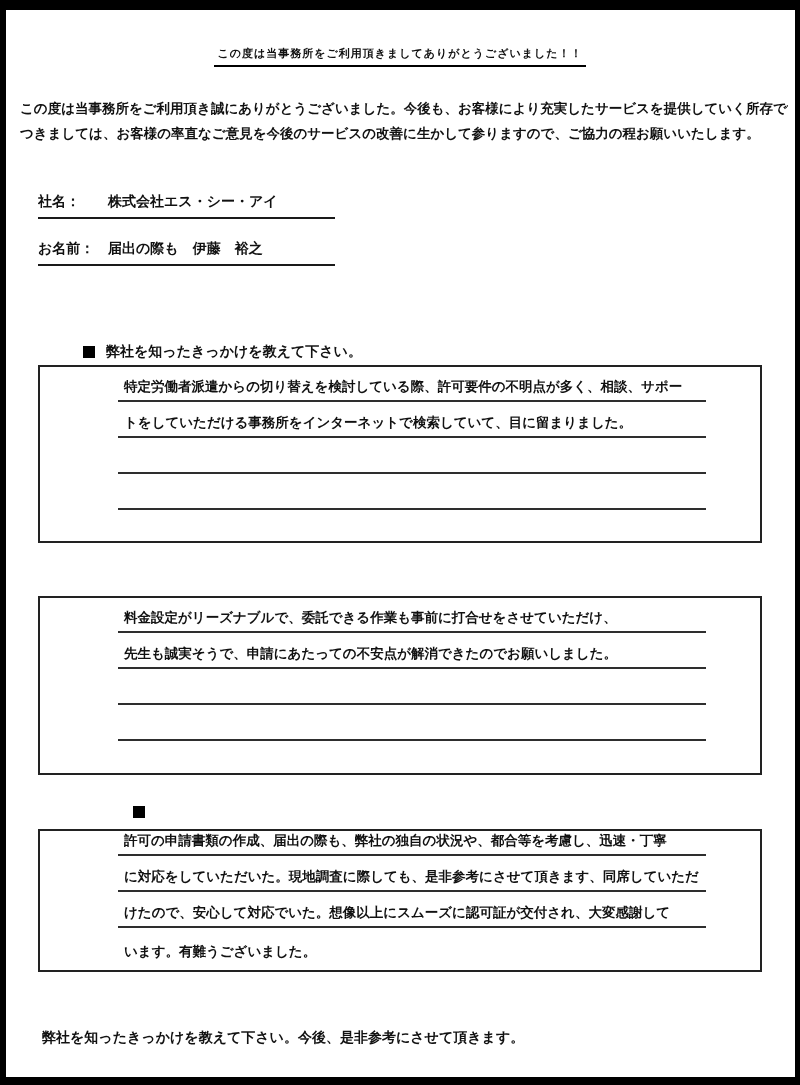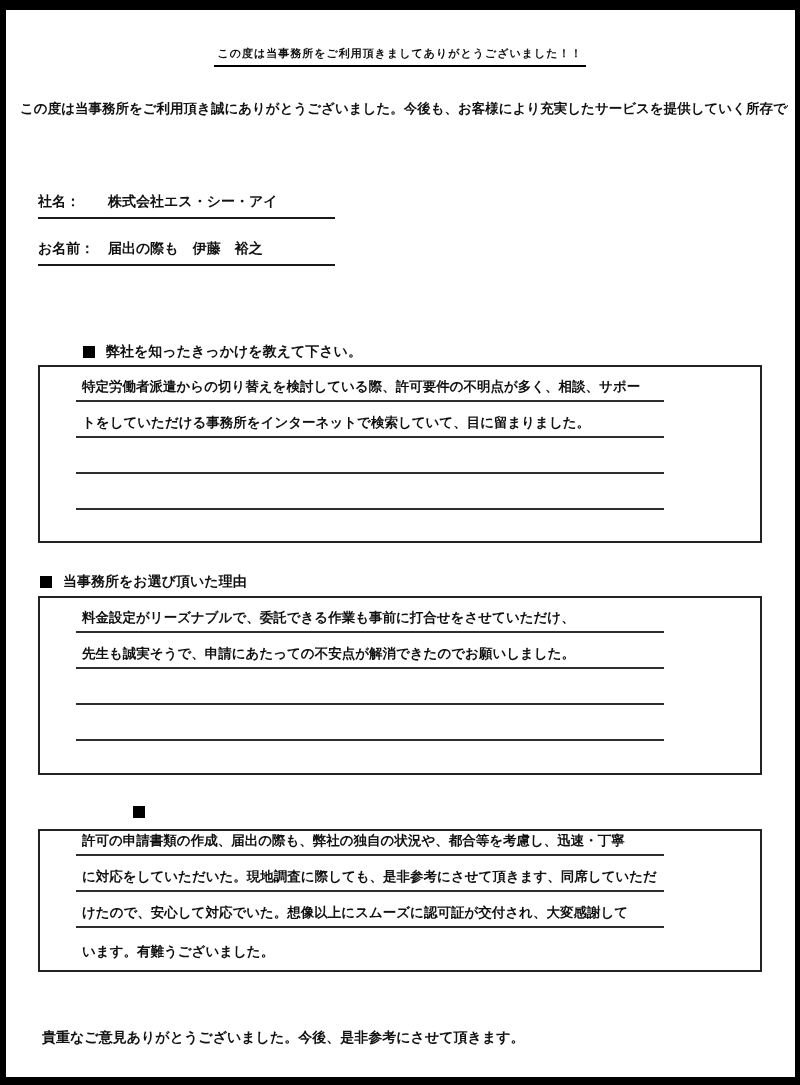--- a/index.html
+++ b/index.html
@@ -65,21 +65,21 @@
   .answer-box {
     position: absolute; left: 38px; width: 724px;
     border: 2px solid #222222;
     box-sizing: border-box;
     background: #fff;
   }
   .answer-box.b1 { top: 365px; height: 178px; }
   .answer-box.b2 { top: 596px; height: 179px; }
   .answer-box.b3 { top: 829px; height: 143px; }
   .line-row {
-    margin-left: 36px; width: 588px;
+    margin-left: 78px; width: 588px;
     height: 36px;
     border-bottom: 2px solid #2e2e2e;
     box-sizing: border-box;
     display: flex; align-items: flex-end;
     padding: 0 0 4px 6px;
     font-size: 13.5px;
     white-space: nowrap; overflow: hidden;
   }
   .answer-box.b1 .line-row:first-child,
   .answer-box.b2 .line-row:first-child { height: 35px; }
@@ -95,20 +95,21 @@
 
 <div class="page">
   <div class="frame"></div>
 
   <div class="title-wrap">
     <span class="title-text">この度は当事務所をご利用頂きましてありがとうございました！！</span>
   </div>
 
   <div class="intro">
     <div>この度は当事務所をご利用頂き誠にありがとうございました。今後も、お客様により充実したサービスを提供していく所存です。</div>
+    <div>つきましては、お客様の率直なご意見を今後のサービスの改善に生かして参りますので、ご協力の程お願いいたします。</div>
   </div>
 
   <div class="field-row company">
     <span class="flabel">社名：</span>
     <span>株式会社エス・シー・アイ</span>
   </div>
 
   <div class="field-row name">
     <span class="flabel">お名前：</span>
     <span>届出の際も　伊藤　裕之</span>
@@ -118,36 +119,32 @@
     <span class="bullet"></span>
     <span>弊社を知ったきっかけを教えて下さい。</span>
   </div>
   <div class="answer-box b1">
     <div class="line-row">特定労働者派遣からの切り替えを検討している際、許可要件の不明点が多く、相談、サポー</div>
     <div class="line-row">トをしていただける事務所をインターネットで検索していて、目に留まりました。</div>
     <div class="line-row"></div>
     <div class="line-row"></div>
   </div>
 
-  <div class="sec-head s2">
-    <span class="bullet"></span>
-    <span>当事務所をお選び頂いた理由</span>
-  </div>
   <div class="answer-box b2">
     <div class="line-row">料金設定がリーズナブルで、委託できる作業も事前に打合せをさせていただけ、</div>
     <div class="line-row">先生も誠実そうで、申請にあたっての不安点が解消できたのでお願いしました。</div>
     <div class="line-row"></div>
     <div class="line-row"></div>
   </div>
 
   <div class="sec-head s3">
     <span class="bullet"></span>
     <span>その他感想をお聞かせ下さい。</span>
   </div>
   <div class="answer-box b3">
     <div class="line-row">許可の申請書類の作成、届出の際も、弊社の独自の状況や、都合等を考慮し、迅速・丁寧</div>
     <div class="line-row">に対応をしていただいた。現地調査に際しても、是非参考にさせて頂きます、同席していただ</div>
     <div class="line-row">けたので、安心して対応でいた。想像以上にスムーズに認可証が交付され、大変感謝して</div>
     <div class="line-row no-rule">います。有難うございました。</div>
   </div>
 
-  <div class="footer-note">貴重なご意見ありがとうございました。今後、是非参考にさせて頂きます。</div>
+  <div class="footer-note">弊社を知ったきっかけを教えて下さい。今後、是非参考にさせて頂きます。</div>
 </div>
 
 </body></html>

